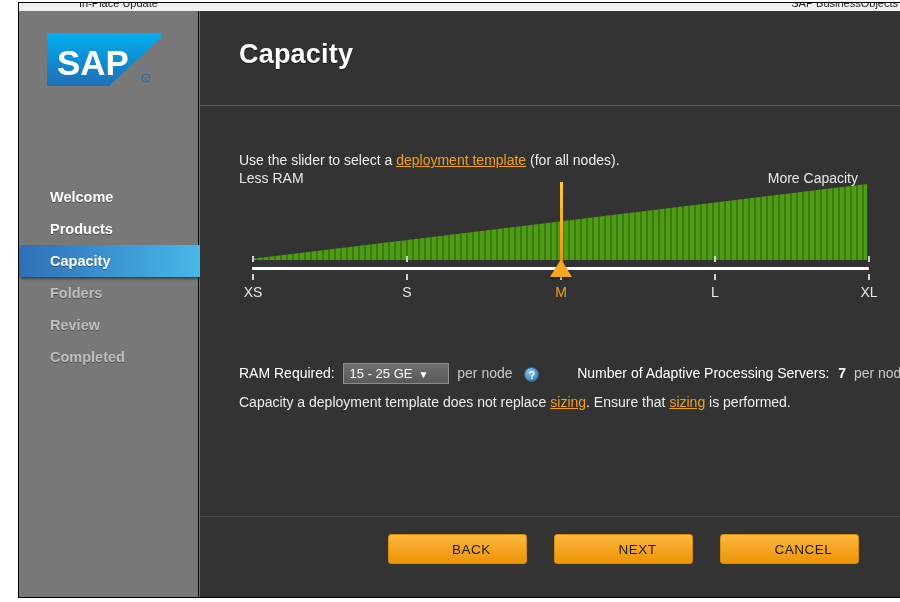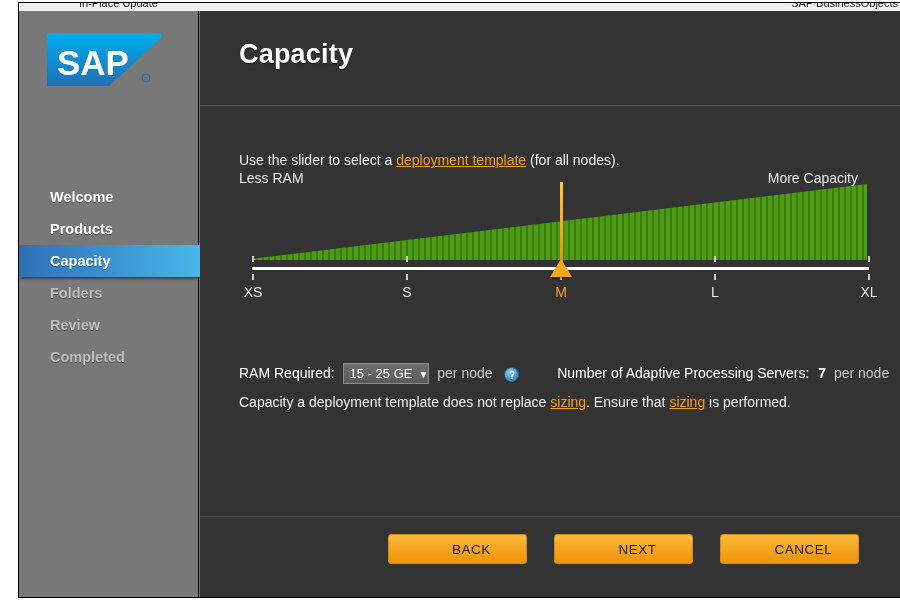--- a/index.html
+++ b/index.html
@@ -277,21 +277,21 @@
     white-space: nowrap;
   }
   .form-row .lbl { color: #ffffff; }
   .ram-select {
     display: inline-block;
     background: linear-gradient(180deg, #6e6e6e 0%, #5a5a5a 100%);
     border: 1px solid #8c8c8c;
     color: #ffffff;
     font-family: "Liberation Sans", sans-serif;
     font-size: 13px;
-    padding: 2px 0 2px 6px;
+    padding: 2px 20px 2px 6px;
     margin: 0 4px;
     vertical-align: middle;
     cursor: pointer;
     position: relative;
     top: -1px;
   }
   .ram-select .chev {
     display: inline-block;
     margin-left: 6px;
     font-size: 10px;

